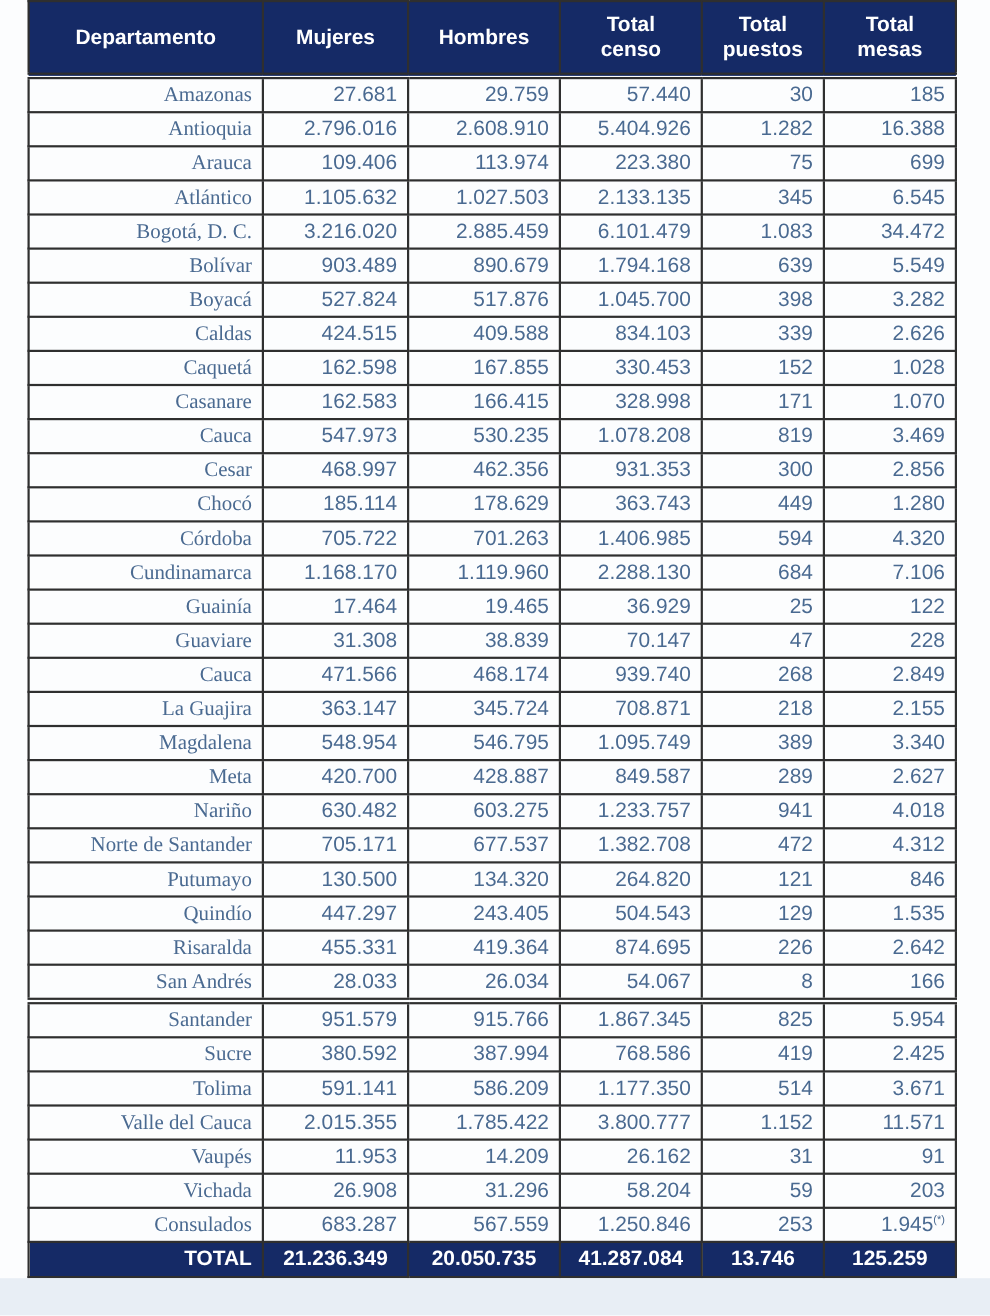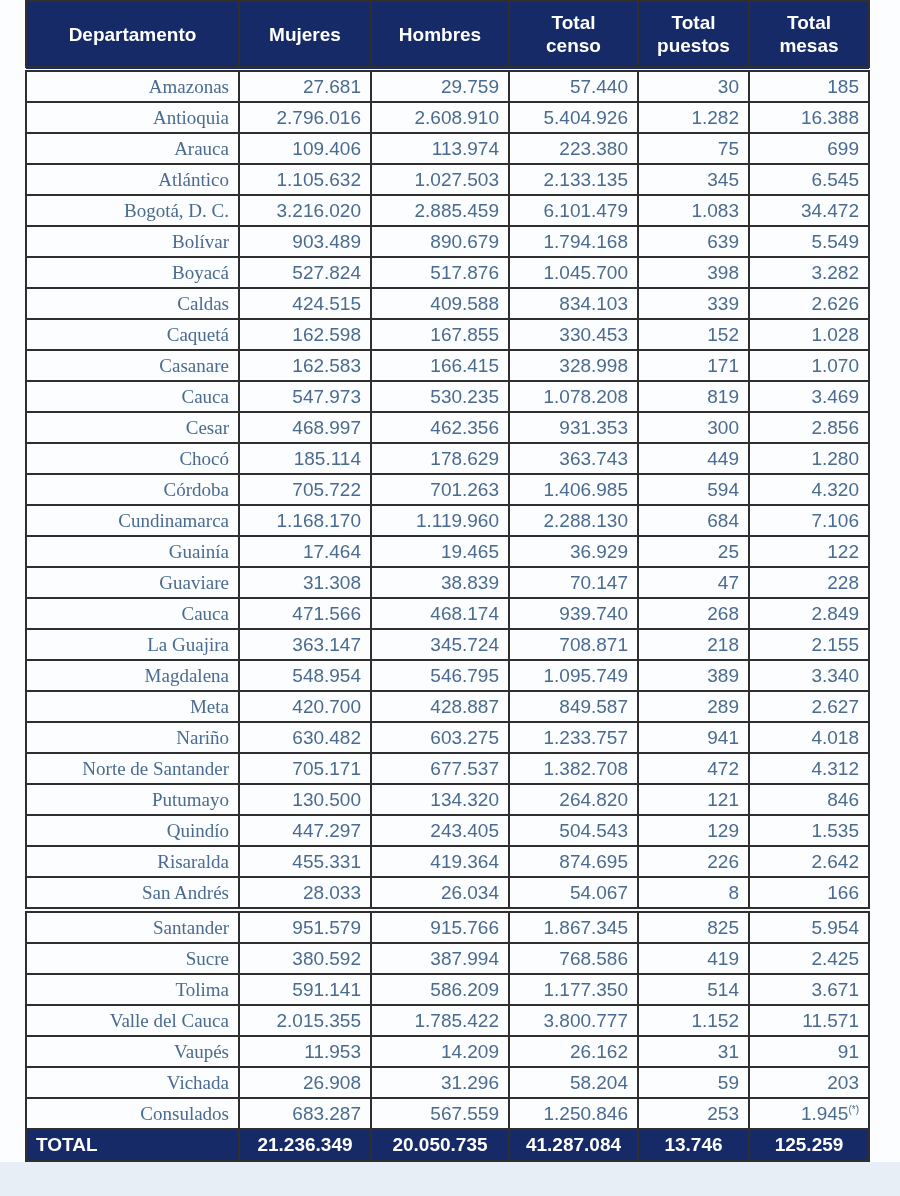--- a/index.html
+++ b/index.html
@@ -69,21 +69,21 @@
   table.census tfoot td {
     background: #152a66;
     color: #ffffff;
     font-weight: bold;
     font-size: 19px;
     line-height: 26px;
     border: 2px solid #2f2f2f;
     padding: 2px 9px;
   }
   table.census tfoot td.total-label {
-    text-align: left;
+    text-align: right;
   }
   table.census tfoot td.num {
     text-align: center;
   }
   sup.fn {
     font-size: 10px;
     vertical-align: super;
     line-height: 0;
   }
   .bottom-band {

